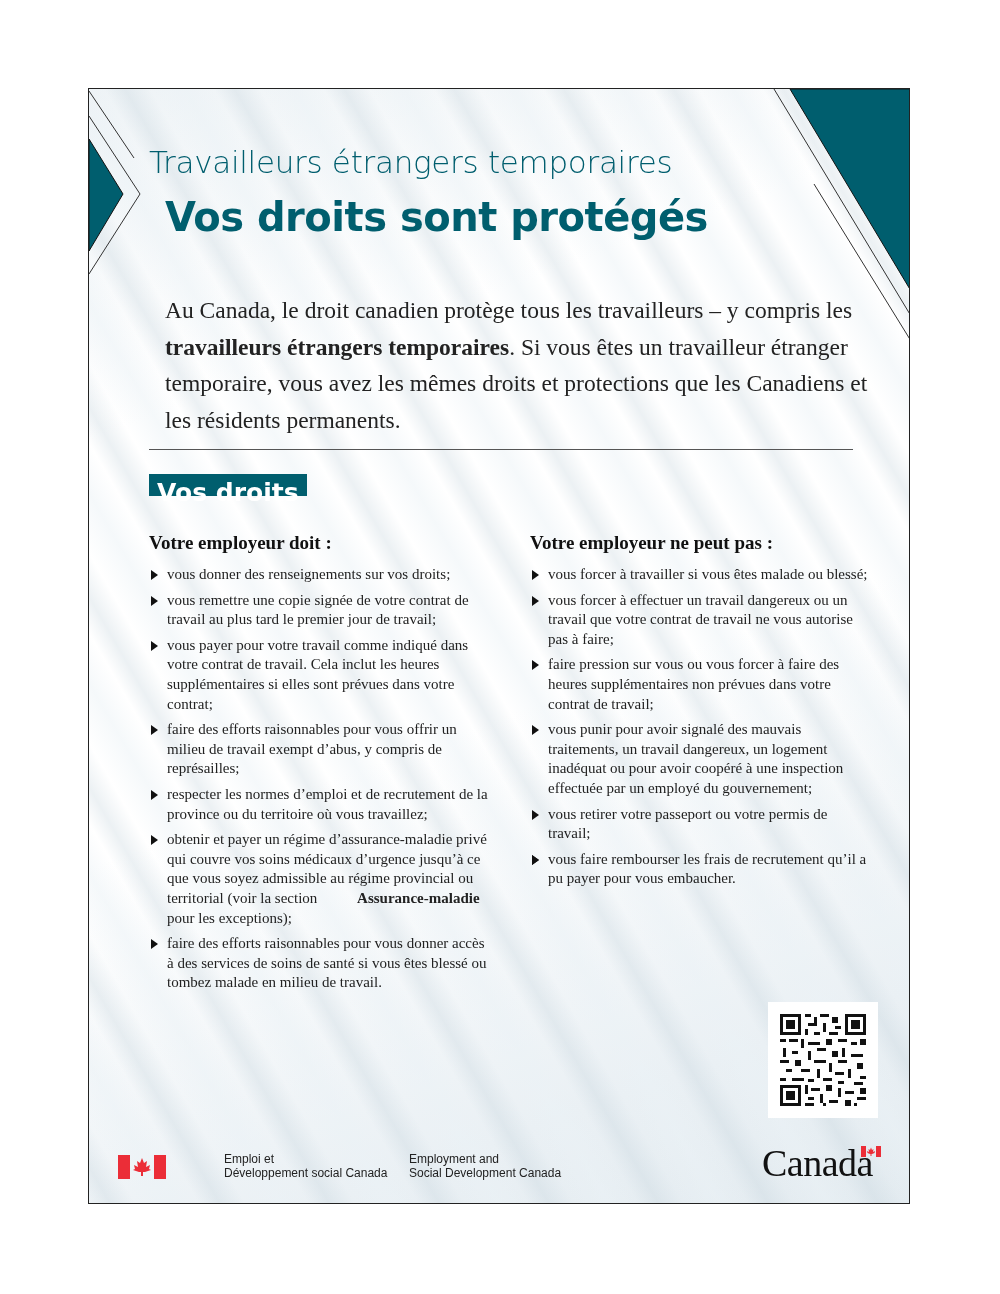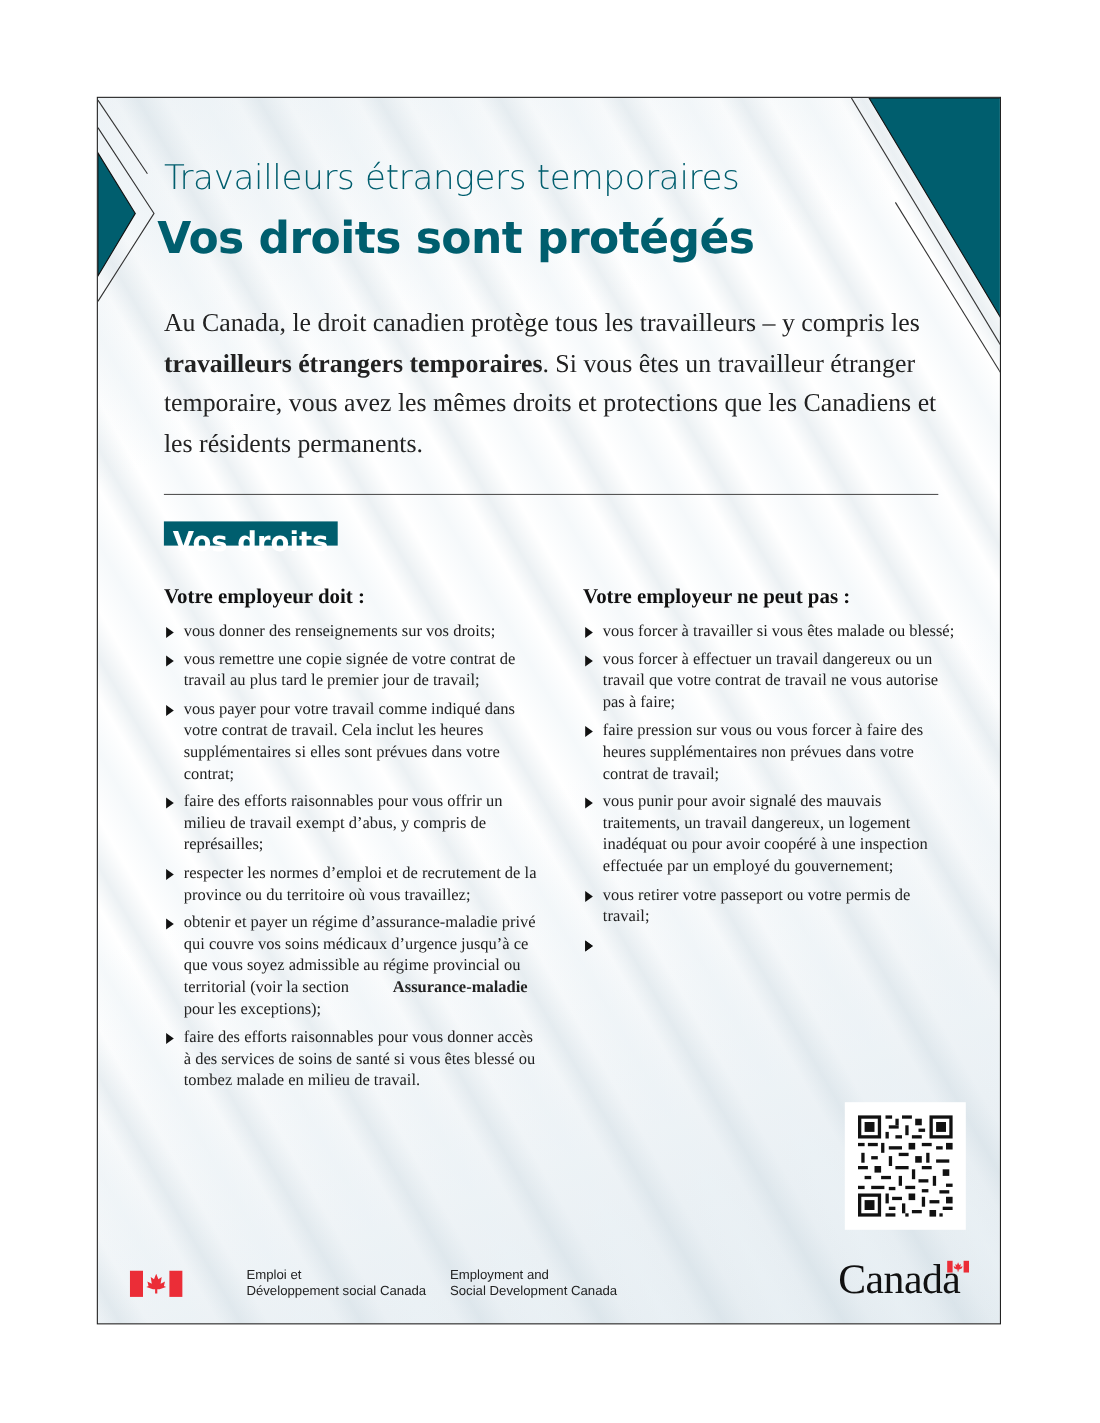--- a/index.html
+++ b/index.html
@@ -17,21 +17,21 @@
         rgba(235,242,246,0.5) 70px, rgba(255,255,255,0) 95px),
       linear-gradient(160deg, #eef3f6 0%, #ffffff 25%, #ffffff 55%, #eaf0f4 85%, #e3ebf0 100%);
   }
   .deco { position: absolute; left: 0; top: 0; }
   .title-light {
     position: absolute; left: 60px; top: 55px;
     font-family: "DejaVu Sans", "Liberation Sans", sans-serif; font-weight: 300;
     font-size: 31px; color: #005e6e; letter-spacing: -0.3px; white-space: nowrap;
   }
   .title-bold {
-    position: absolute; left: 54px; top: 105px;
+    position: absolute; left: 76px; top: 105px;
     font-family: "DejaVu Sans", "Liberation Sans", sans-serif; font-weight: bold;
     font-size: 40px; color: #005e6e; letter-spacing: -0.5px; white-space: nowrap;
   }
   .intro {
     position: absolute; left: 60px; top: 187px; width: 720px;
     font-size: 23.5px; line-height: 36.5px; color: #222;
   }
   .intro b { font-weight: bold; }
   .divider {
     position: absolute; left: 60px; top: 360px; width: 704px; height: 0;
@@ -91,21 +91,21 @@
     <line x1="0" y1="2" x2="45" y2="69" stroke="#333" stroke-width="1"></line>
 
     <polygon points="701,0 822,0 822,202" fill="#005e6e" stroke="#111" stroke-width="1"></polygon>
     <line x1="685" y1="0" x2="822" y2="227" stroke="#333" stroke-width="1"></line>
     <line x1="725" y1="95" x2="822" y2="252" stroke="#333" stroke-width="1"></line>
   </svg>
 
   <div class="title-light">Travailleurs étrangers temporaires</div>
   <div class="title-bold">Vos droits sont protégés</div>
 
-  <p class="intro" style="margin:0;">
+  <p class="intro" style="margin:16px;">
     <span>Au Canada, le droit canadien protège tous les travailleurs – y compris les </span><b>travailleurs étrangers temporaires</b><span>. Si vous êtes un travailleur étranger temporaire, vous avez les mêmes droits et protections que les Canadiens et les résidents permanents.</span>
   </p>
 
   <div class="divider"></div>
 
   <div class="section-tag">Vos droits</div>
 
   <div class="col left">
     <h3>Votre employeur doit :</h3>
     <ul>
@@ -121,21 +121,21 @@
 
   <div class="col right">
     <h3>Votre employeur ne peut pas :</h3>
     <ul>
       <li><span class="bullet"></span><span>vous forcer à travailler si vous êtes malade ou blessé;</span></li>
       <li><span class="bullet"></span><span>vous forcer à effectuer un travail dangereux ou un travail que votre contrat de travail ne vous autorise pas à faire;</span></li>
       <li><span class="bullet"></span><span>faire pression sur vous ou vous forcer à faire des heures supplémentaires non prévues dans votre contrat de travail;</span></li>
       <li><span class="bullet"></span><span>vous punir pour avoir signalé des mauvais traitements, un travail dangereux, un logement inadéquat ou pour avoir coopéré à une inspection effectuée par un employé du gouvernement;</span></li>
       <li><span class="bullet"></span><span>vous retirer votre passeport ou votre permis de travail;</span></li>
       <li><span class="bullet"></span></li>
-      <li><span class="bullet"></span></li>
+      <li><span class="bullet"></span><span>vous faire rembourser les frais de recrutement qu’il a pu payer pour vous embaucher.</span></li>
     </ul>
   </div>
 
   <div class="qr">
     <svg width="110" height="116" viewBox="0 0 110 116">
       <g transform="translate(12,12)">
 
         <rect x="0" y="0" width="21" height="21" fill="#111"></rect>
           <rect x="3" y="3" width="15" height="15" fill="#fff"></rect>
           <rect x="6" y="6" width="9" height="9" fill="#111"></rect>

